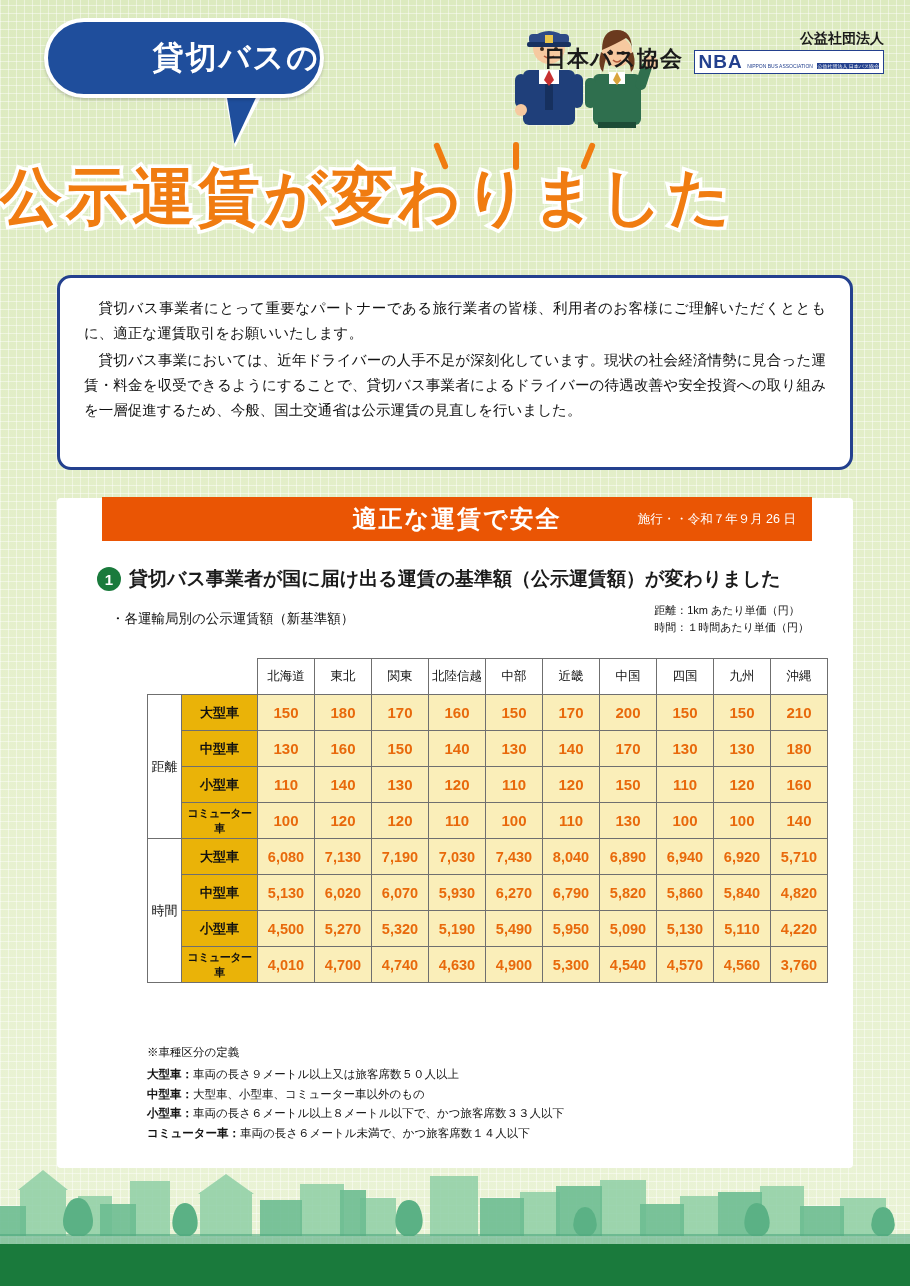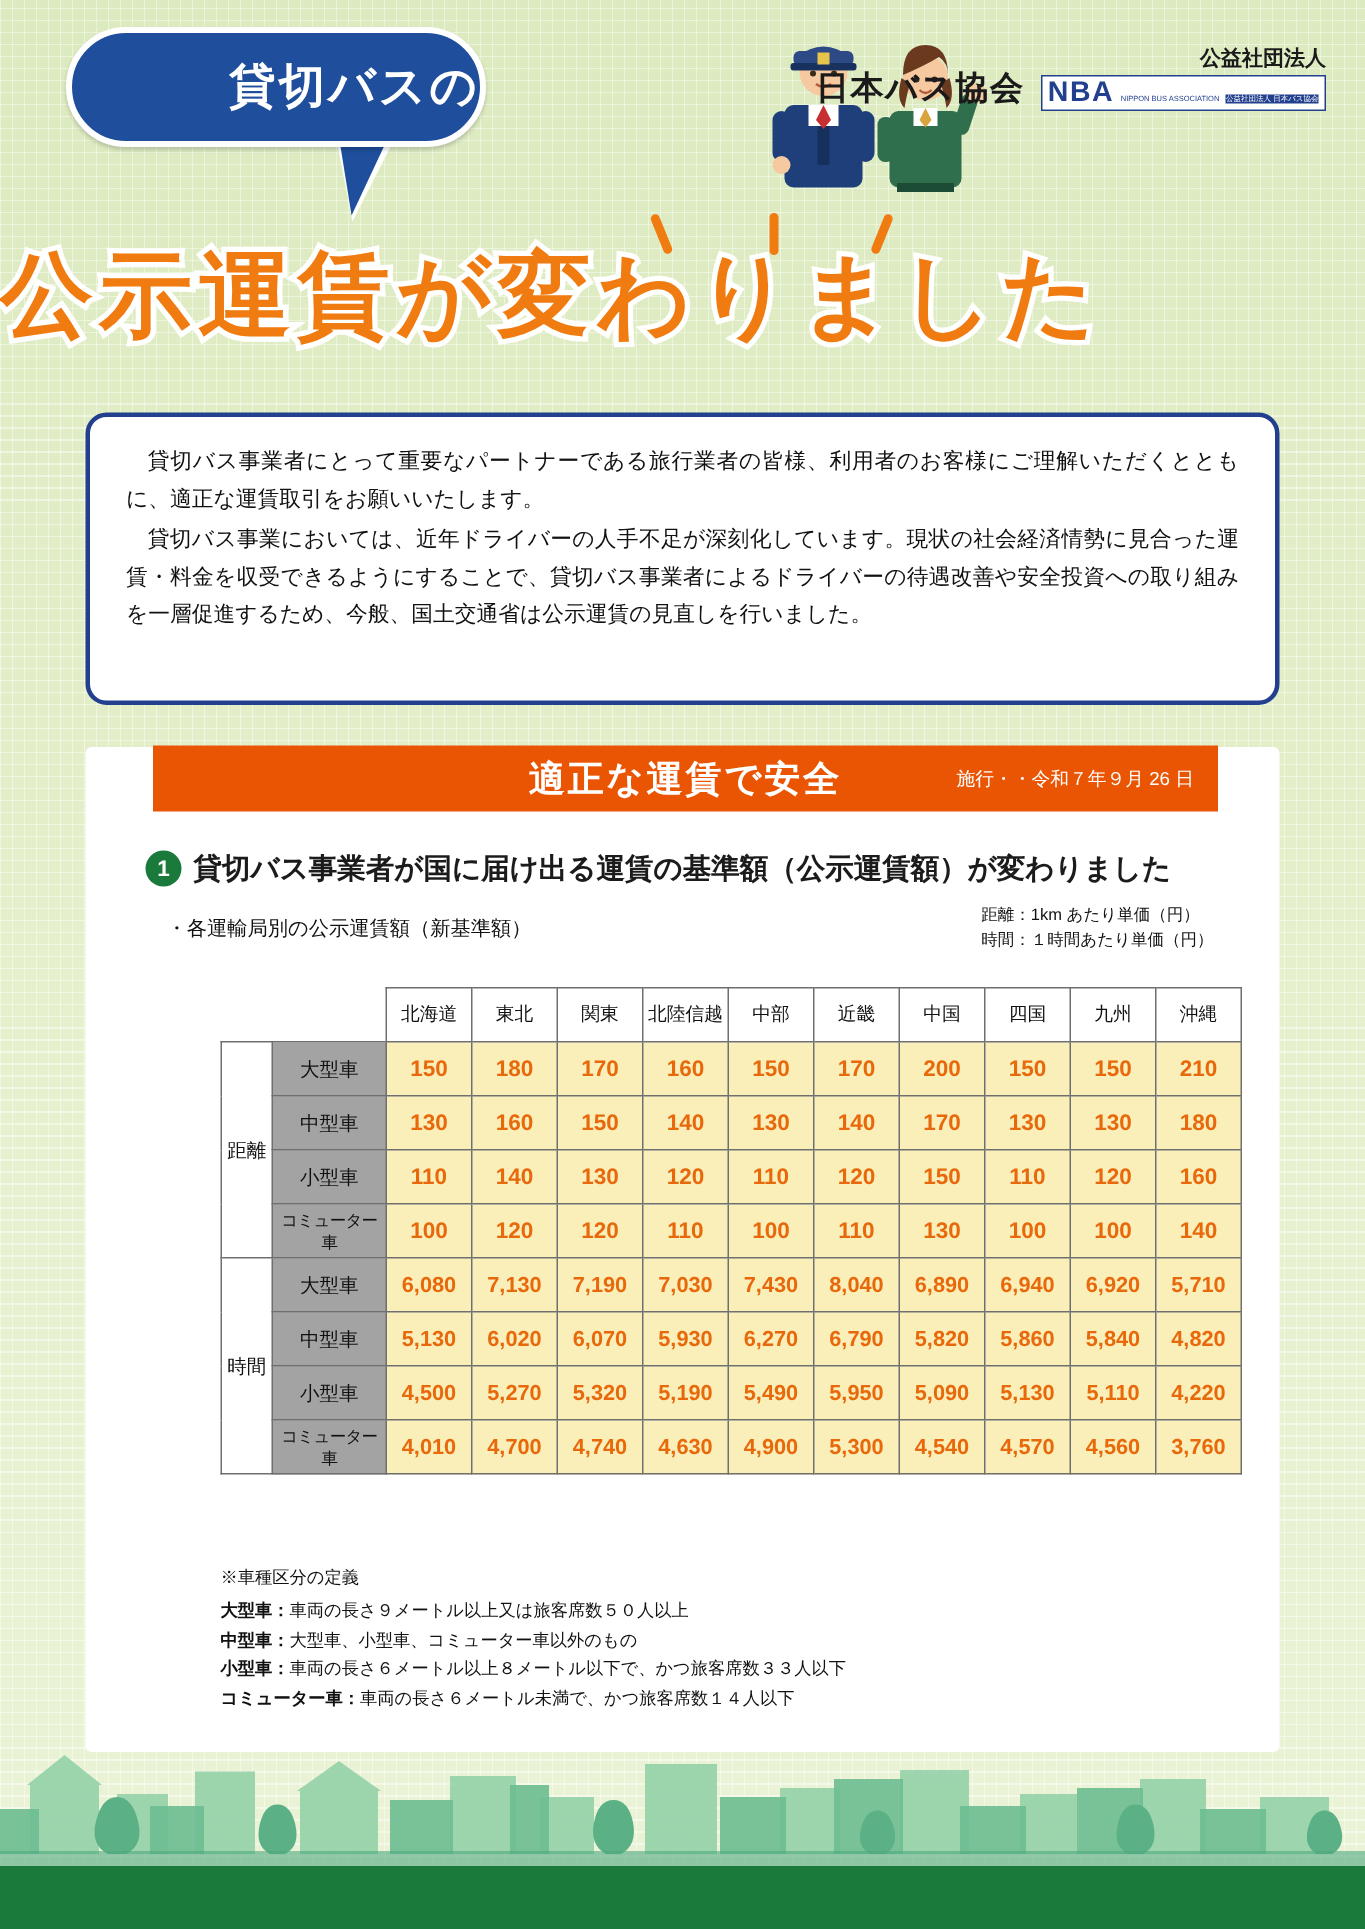--- a/index.html
+++ b/index.html
@@ -138,21 +138,21 @@
     color:#111;
     background:#fff;
     height:36px;
   }
   table.fare th.region{
     width:57px; font-weight:normal; font-size:12.5px; background:#fff; height:30px;
   }
   table.fare th.corner{ width:34px; background:#fff; border:none;}
   table.fare th.corner2{ width:76px; background:#fff; border:none;}
   table.fare td.rowhead{
-    width:76px; font-size:13px; background:#a3a3a3; font-weight:normal;
+    width:76px; font-size:13px; background:#eab308; font-weight:bold;
   }
   table.fare td.rowhead.small{ font-size:11px; letter-spacing:-0.5px;}
   table.fare td.grouphead{
     width:34px; font-size:13px; background:#fff;
   }
   table.fare td.val{
     width:57px; background:#faeeb9; color:#e8690b; font-weight:bold; font-size:15px;
   }
   table.fare td.val.wide{ font-size:14.5px; }
 

